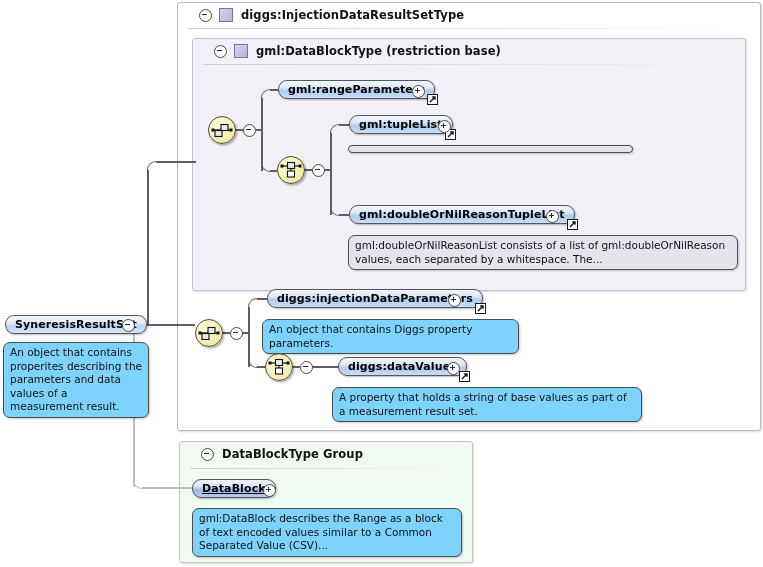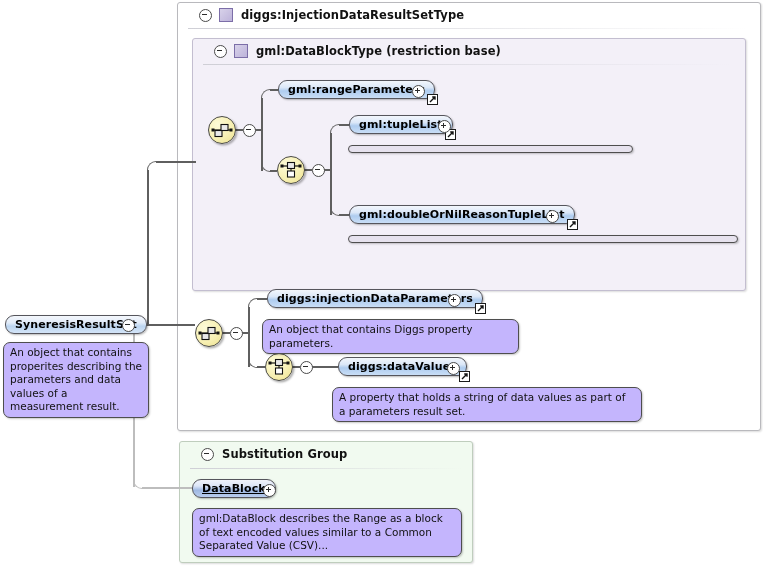--- a/index.html
+++ b/index.html
@@ -136,21 +136,21 @@
     box-sizing: border-box;
   }
   .link-badge svg { display:block; }
 
   
   .annot {
     position: absolute;
     box-sizing: border-box;
     border: 1px solid #4e4e4e;
     border-radius: 7px;
-    background: #c4b5fd;
+    background: #7dd3fc;
     padding: 3px 6px 3px 6px;
     font-size: 10.5px;
     line-height: 13.5px;
     color: #111;
     box-shadow: 1px 1px 2px rgba(0,0,0,0.22);
   }
   .annot.lav { background: #e6e2ee; border-color: #4e4e4e; }
   
   .annot .tail {
     position: absolute;
@@ -219,21 +219,21 @@
       <span class="toggle"></span>
       <span class="type-glyph"></span>
       <span class="hdr-label">gml:DataBlockType (restriction base)</span>
     </div>
     <div class="box-sep" style="top:25px; width:530px;"></div>
   </div>
 
   <div class="type-box subst" style="left:179px; top:441px; width:294px; height:122px;">
     <div class="box-header" style="width:294px;">
       <span class="toggle"></span>
-      <span class="hdr-label" style="margin-left:8px;">Substitution Group</span>
+      <span class="hdr-label" style="margin-left:8px;">DataBlockType Group</span>
     </div>
     <div class="box-sep" style="top:26px; width:272px;"></div>
   </div>
 
   <div class="line h" style="left:133px; top:324px; width:14px;"></div>
 
   <div class="line v" style="left:147px; top:170px; width:1.6px; height:155px;"></div>
 
   <div class="corner tl" style="left:147px; top:161px; width:10px; height:10px;"></div>
   <div class="line h" style="left:156px; top:161px; width:40px;"></div>
@@ -359,20 +359,21 @@
     <span class="link-badge" style="right:-4px; bottom:-7px;">
       <svg width="9" height="9" viewBox="0 0 9 9">
         <path d="M2 7 L7 2 M4.2 2 L7 2 L7 4.8" stroke="#111" stroke-width="1.4" fill="none"></path>
       </svg>
     </span>
   </div>
   <span class="toggle plus" style="position:absolute; left:546px; top:210px;"></span>
 
   <div class="annot lav" style="left:348px; top:235px; width:390px;">
     <span class="tail"></span>
+    <span>gml:doubleOrNilReasonList consists of a list of gml:doubleOrNilReason values, each separated by a whitespace. The...</span>
   </div>
 
   <div class="node" style="left:267px; top:289px;">
     <span>diggs:injectionDataParameters</span>
     <span class="link-badge" style="right:-4px; bottom:-7px;">
       <svg width="9" height="9" viewBox="0 0 9 9">
         <path d="M2 7 L7 2 M4.2 2 L7 2 L7 4.8" stroke="#111" stroke-width="1.4" fill="none"></path>
       </svg>
     </span>
   </div>
@@ -388,21 +389,21 @@
     <span class="link-badge" style="right:-4px; bottom:-7px;">
       <svg width="9" height="9" viewBox="0 0 9 9">
         <path d="M2 7 L7 2 M4.2 2 L7 2 L7 4.8" stroke="#111" stroke-width="1.4" fill="none"></path>
       </svg>
     </span>
   </div>
   <span class="toggle plus" style="position:absolute; left:447px; top:362px;"></span>
 
   <div class="annot" style="left:332px; top:387px; width:310px;">
     <span class="tail"></span>
-    <span>A property that holds a string of data values as part of a parameters result set.</span>
+    <span>A property that holds a string of base values as part of a measurement result set.</span>
   </div>
 
   <div class="node subst-node" style="left:192px; top:479px;">
     <span>DataBlock</span>
   </div>
   <span class="toggle plus" style="position:absolute; left:263px; top:484px;"></span>
 
   <div class="annot" style="left:192px; top:508px; width:270px;">
     <span class="tail"></span>
     <span>gml:DataBlock describes the Range as a block of text encoded values similar to a Common Separated Value (CSV)...</span>

